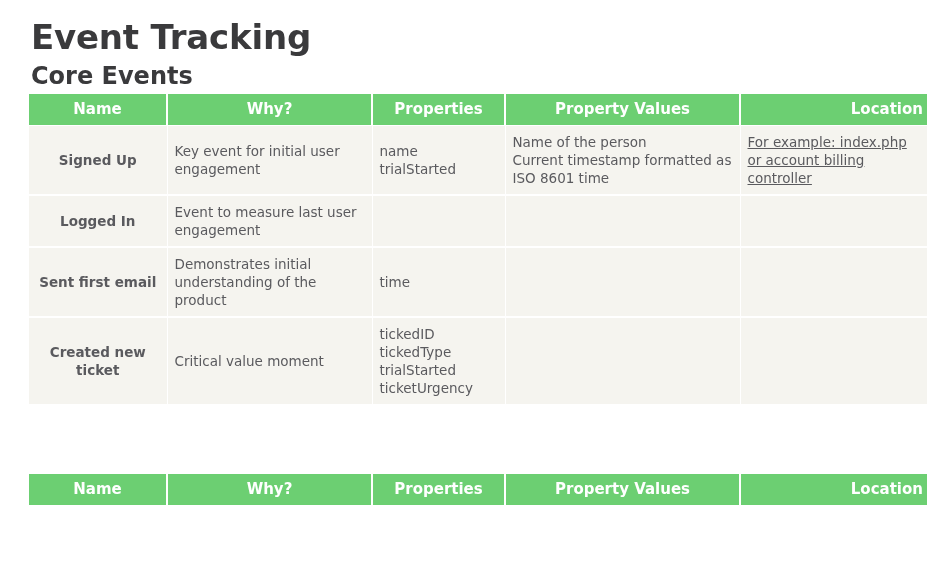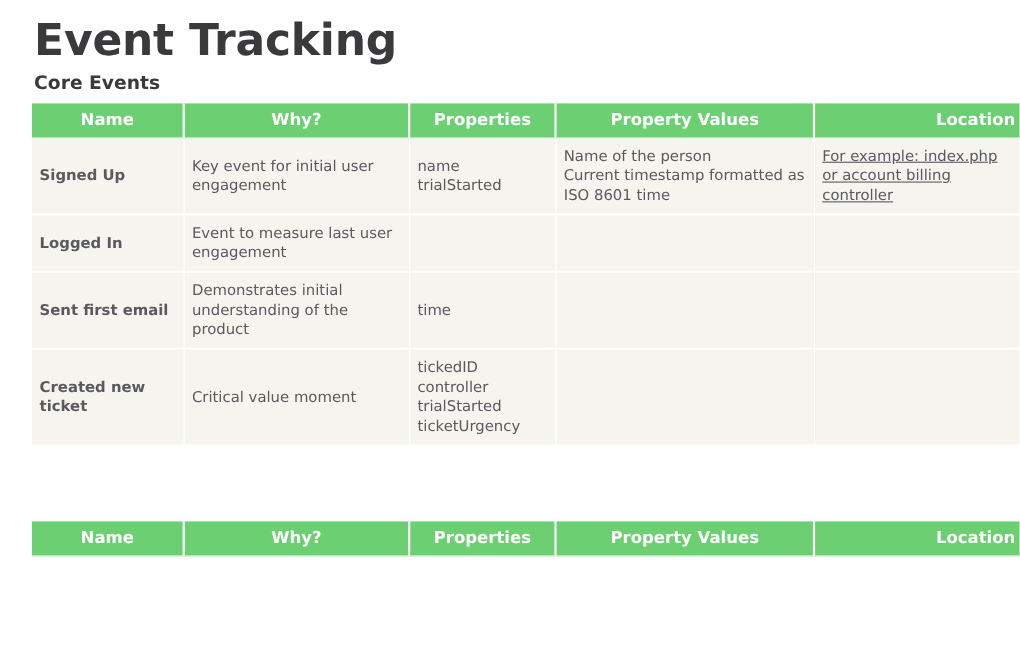--- a/index.html
+++ b/index.html
@@ -17,31 +17,31 @@
     -webkit-font-smoothing: antialiased;
   }
 
   .page {
     padding: 0 0 0 0;
   }
 
   .page-title {
     margin: 0;
     padding: 18px 0 0 31px;
-    font-size: 40px;
+    font-size: 34px;
     line-height: 38px;
     font-weight: bold;
     color: #3a3a3c;
     letter-spacing: -0.2px;
   }
 
   .section-heading {
     margin: 0;
     padding: 8px 0 6px 31px;
-    font-size: 17px;
+    font-size: 24px;
     line-height: 24px;
     font-weight: bold;
     color: #3a3a3c;
   }
 
   .section-heading.second {
     padding-top: 0;
   }
 
   .table-wrap {
@@ -82,20 +82,21 @@
     padding: 7px 7px 7px 7px;
     vertical-align: middle;
     word-wrap: break-word;
   }
   table.evt tbody td:last-child {
     border-right: 0;
     text-decoration: underline;
   }
 
   td.col-name {
+    text-align: center;
     font-weight: bold;
     color: #555558;
   }
   td.col-why,
   td.col-props,
   td.col-values,
   td.col-location {
     text-align: left;
   }
 
@@ -194,21 +195,21 @@
             <td class="col-location">
               <div class="empty-cell"></div>
             </td>
           </tr>
           <tr>
             <td class="col-name">Created new ticket</td>
             <td class="col-why">Critical value moment</td>
             <td class="col-props">
               <div class="cell-lines">
                 <span>tickedID</span>
-                <span>controller</span>
+                <span>tickedType</span>
                 <span>trialStarted</span>
                 <span>ticketUrgency</span>
               </div>
             </td>
             <td class="col-values">
               <div class="empty-cell"></div>
             </td>
             <td class="col-location">
               <div class="empty-cell"></div>
             </td>

